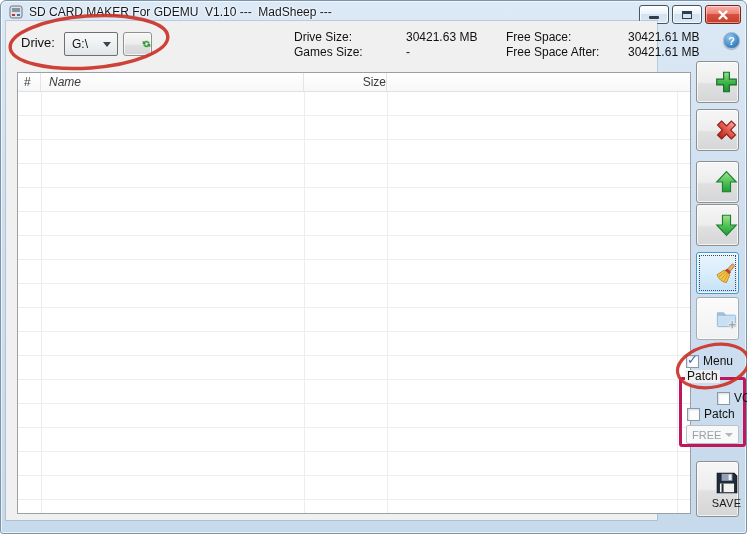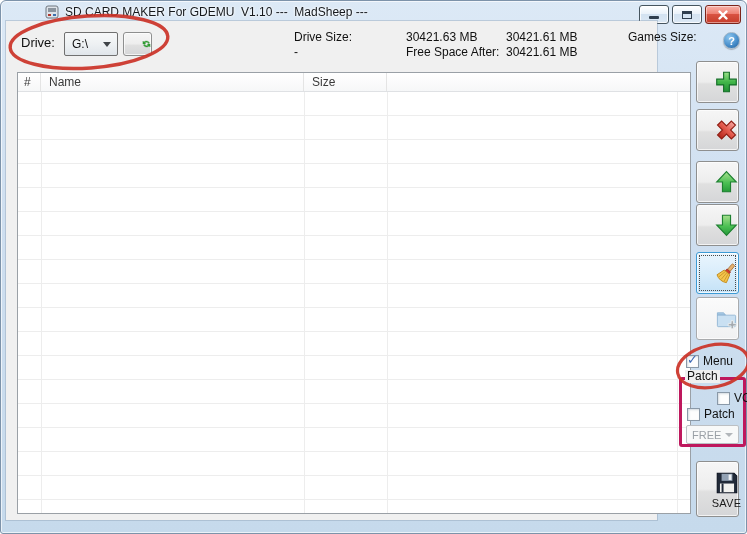--- a/index.html
+++ b/index.html
@@ -6,21 +6,21 @@
   body{width:747px;height:534px;position:relative;overflow:hidden;
        font-family:"Liberation Sans","DejaVu Sans",sans-serif;-webkit-font-smoothing:antialiased;}
   *{box-sizing:border-box;}
 
   
   .window{position:absolute;inset:0;width:747px;height:534px;
     background:linear-gradient(180deg,#dce9f6 0%,#cfdff0 40%,#c6daec 100%);
     border:1px solid #7d93aa;border-radius:6px 6px 3px 3px;
     box-shadow:inset 0 0 0 1px rgba(255,255,255,.65);}
   .titlebar{position:absolute;left:0;top:0;right:0;height:22px;display:flex;align-items:center;
-    padding-left:7px;border-radius:6px 6px 0 0;margin-left:36px;}
+    padding-left:7px;border-radius:6px 6px 0 0;}
   .app-icon{width:16px;height:16px;margin-right:5px;flex:0 0 auto;}
   .title-text{font-size:12px;color:#15181c;text-shadow:0 0 3px #fff,0 0 3px #fff;white-space:pre;}
   .caption-buttons{position:absolute;top:4px;right:5px;display:flex;gap:3px;}
   .cap-btn{height:19px;border:1px solid #46555f;border-radius:3px;position:relative;
     background:linear-gradient(180deg,#ffffff 0%,#eaf2fa 45%,#d3e2f1 50%,#dbe8f4 100%);
     box-shadow:inset 0 0 0 1px rgba(255,255,255,.8);cursor:pointer;}
   .cap-btn.min,.cap-btn.max{width:30px;}
   .cap-btn.close{width:36px;border-color:#7c241a;
     background:linear-gradient(180deg,#f7b3aa 0%,#ef8274 45%,#d85241 50%,#c63d2b 100%);
     box-shadow:inset 0 0 0 1px rgba(255,255,255,.45);}
@@ -58,22 +58,22 @@
     display:flex;align-items:center;justify-content:center;cursor:pointer;
     box-shadow:0 1px 1px rgba(0,0,0,.25);}
 
   
   .list{position:absolute;left:11px;top:51px;width:674px;height:442px;
     background:#fff;border:1px solid #9aa0a6;}
   .list-header{display:flex;height:19px;background:linear-gradient(180deg,#ffffff,#f6f7f8);
     border-bottom:1px solid #dfe1e4;font-size:12px;color:#3a3a3a;}
   .hcell{line-height:18px;border-right:1px solid #e4e4e4;padding-left:8px;overflow:hidden;white-space:nowrap;}
   .hc0{width:23px;padding-left:6px;}
-  .hc1{width:263px;}
-  .hc2{width:83px;}
+  .hc1{width:263px;font-style:italic;}
+  .hc2{width:83px;text-align:right;}
   .hc3{width:290px;}
   .hc4{flex:1;border-right:none;}
   .list-body{position:relative;height:421px;
     background-image:repeating-linear-gradient(to bottom,transparent 0,transparent 23px,#ededed 23px,#ededed 24px);}
   .vline{position:absolute;top:0;bottom:0;width:1px;background:#ededed;}
   .v0{left:23px;} .v1{left:286px;} .v2{left:369px;} .v3{left:659px;}
 
   
   .tool-btn{position:absolute;left:690px;width:43px;height:42px;}
   .tool-btn svg{display:block;}
@@ -170,20 +170,21 @@
     <div class="btn refresh-btn">
       <svg width="18" height="18" viewBox="0 0 16 16">
         <path d="M13.4 6.2 A6 6 0 0 0 3.4 4.6 L1.6 2.8 L1.6 8 L6.8 8 L4.9 6.1 A4 4 0 0 1 11.3 7 z" fill="#33a535" stroke="#1c7a22" stroke-width="0.5"></path>
         <path d="M2.6 9.8 A6 6 0 0 0 12.6 11.4 L14.4 13.2 L14.4 8 L9.2 8 L11.1 9.9 A4 4 0 0 1 4.7 9 z" fill="#33a535" stroke="#1c7a22" stroke-width="0.5"></path>
       </svg>
     </div>
 
     <div class="info">
       <span class="ilabel">Drive Size:</span>
       <span class="ivalue">30421.63 MB</span>
+      <span class="ilabel">Free Space:</span>
       <span class="ivalue">30421.61 MB</span>
       <span class="ilabel">Games Size:</span>
       <span class="ivalue">-</span>
       <span class="ilabel">Free Space After:</span>
       <span class="ivalue">30421.61 MB</span>
     </div>
 
     <div class="help">
       <span>?</span>
     </div>

